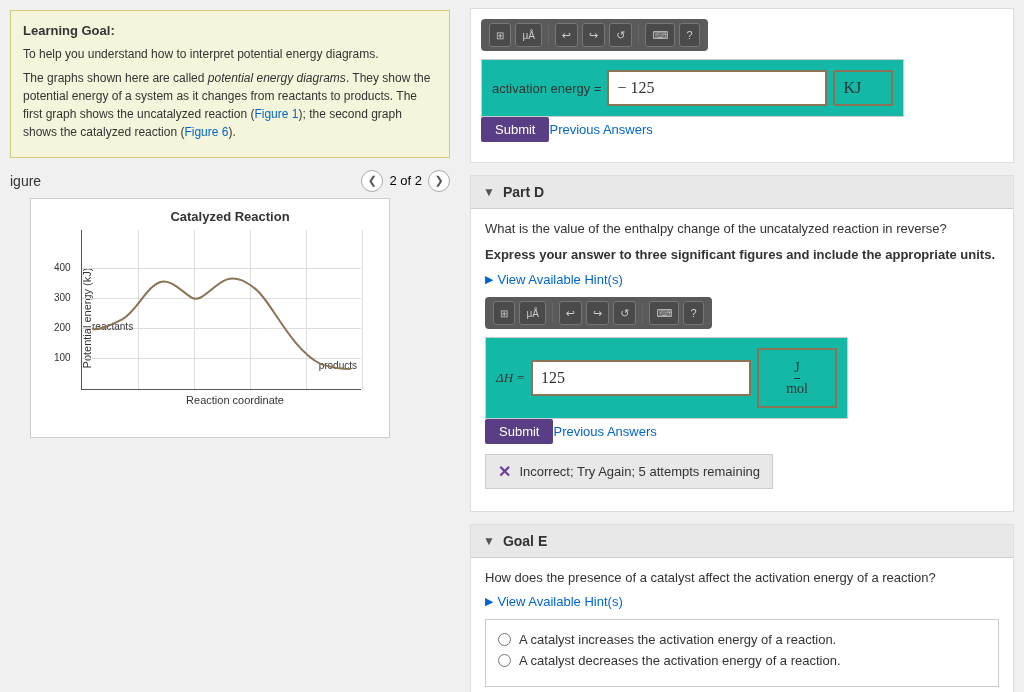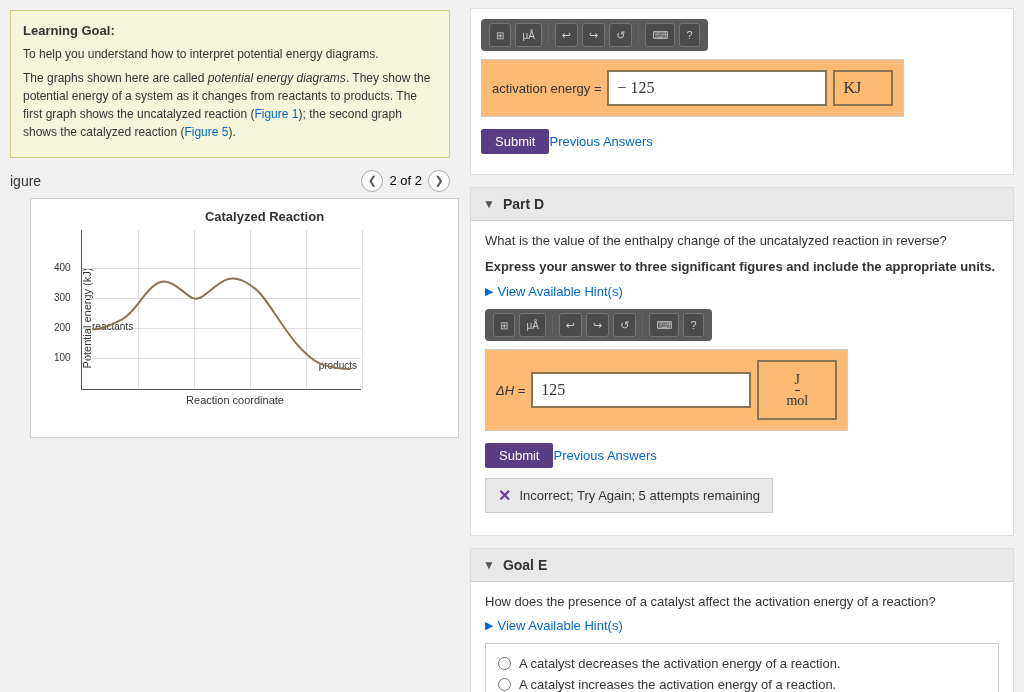--- a/index.html
+++ b/index.html
@@ -41,21 +41,21 @@
       display: flex; align-items: center; justify-content: center;
       font-size: 11px; color: #555;
     }
     .nav-label { font-size: 13px; color: #000000; }
     
     .chart-container {
       background: white;
       border: 1px solid #ccc;
       padding: 10px 10px 30px 50px;
       position: relative;
-      width: 429px;
+      width: 360px;
       margin-left: 20px;
     }
     .chart-title { text-align: center; font-size: 13px; font-weight: bold; margin-bottom: 6px; }
     .chart-area { position: relative; width: 280px; height: 160px; border-left: 1px solid #555; border-bottom: 1px solid #555; }
     
     
     .y-axis-label {
       position: absolute;
       left: -44px;
       top: 50%;
@@ -112,24 +112,24 @@
       font-size: 11px;
       border-radius: 3px;
       display: inline-flex; align-items: center; justify-content: center;
       height: 24px;
     }
     .toolbar-btn.grid-icon { font-size: 10px; }
     .toolbar-sep { width: 1px; height: 20px; background: #666; margin: 0 2px; }
     
     
     .answer-input-area {
-      background: #fdba74;
+      background: #14b8a6;
       border: 1px solid #ccc;
       padding: 10px;
-      margin-bottom: 12px;
+      margin-bottom: 0;
       display: inline-block;
     }
     .answer-row { display: flex; align-items: center; gap: 6px; font-size: 13px; }
     .answer-label { font-size: 13px; color: #333; }
     .answer-field {
       border: 2px solid #8B7355;
       padding: 16px 8px;
       font-size: 16px;
       color: #333;
       min-width: 160px;
@@ -225,21 +225,21 @@
 </head>
 <body>
 
 <div class="page-container">
 
   <div class="left-panel">
     <div class="learning-goal-box">
       <div class="title">Learning Goal:</div>
       <p>To help you understand how to interpret potential energy diagrams.</p>
       <p>
-        <span>The graphs shown here are called </span><span class="italic">potential energy diagrams</span><span>. They show the potential energy of a system as it changes from reactants to products. The first graph shows the uncatalyzed reaction (</span><a href="#">Figure 1</a><span>); the second graph shows the catalyzed reaction (</span><a href="#">Figure 5</a><span>).</span>
+        <span>The graphs shown here are called </span><span class="italic">potential energy diagrams</span><span>. They show the potential energy of a system as it changes from reactants to products. The first graph shows the uncatalyzed reaction (</span><a href="#">Figure 1</a><span>); the second graph shows the catalyzed reaction (</span><a href="#">Figure 6</a><span>).</span>
       </p>
     </div>
 
     <div class="figure-section">
       <div class="figure-nav">
         <div class="figure-title">igure</div>
         <div class="nav-controls">
           <button class="nav-btn">❮</button>
           <span class="nav-label">2 of 2</span>
           <button class="nav-btn">❯</button>
@@ -342,21 +342,21 @@
           <button class="toolbar-btn">↪</button>
           <button class="toolbar-btn">↺</button>
           <div class="toolbar-sep"></div>
           <button class="toolbar-btn">⌨</button>
           <button class="toolbar-btn">?</button>
         </div>
         
         
         <div class="answer-input-area">
           <div class="answer-row">
-            <span class="answer-label" style="font-style:italic; font-family:Liberation Sans, sans-serif;">ΔH =</span>
+            <span class="answer-label" style="font-style:italic; font-family:Liberation Serif, serif;">ΔH =</span>
             <input type="text" class="answer-field" value="125" style="font-family: serif; font-size: 16px; min-width: 120px;">
             <div class="fraction-units">
               <div class="fraction">
                 <div class="numerator">J</div>
                 <div class="denominator">mol</div>
               </div>
             </div>
           </div>
         </div>
         
@@ -383,24 +383,24 @@
         <p class="part-question">How does the presence of a catalyst affect the activation energy of a reaction?</p>
 
         <a href="#" class="hint-link">
           <span class="hint-arrow">▶</span>
           <span>View Available Hint(s)</span>
         </a>
 
         <div style="background:white; border:1px solid #ccc; padding:12px;">
           <div class="radio-option">
             <input type="radio" name="partE" style="">
-            <label>A catalyst decreases the activation energy of a reaction.</label>
+            <label>A catalyst increases the activation energy of a reaction.</label>
           </div>
           <div class="radio-option">
             <input type="radio" name="partE" style="">
-            <label>A catalyst increases the activation energy of a reaction.</label>
+            <label>A catalyst decreases the activation energy of a reaction.</label>
           </div>
         </div>
       </div>
     </div>
 
   </div>
 </div>
 
 </body></html>

